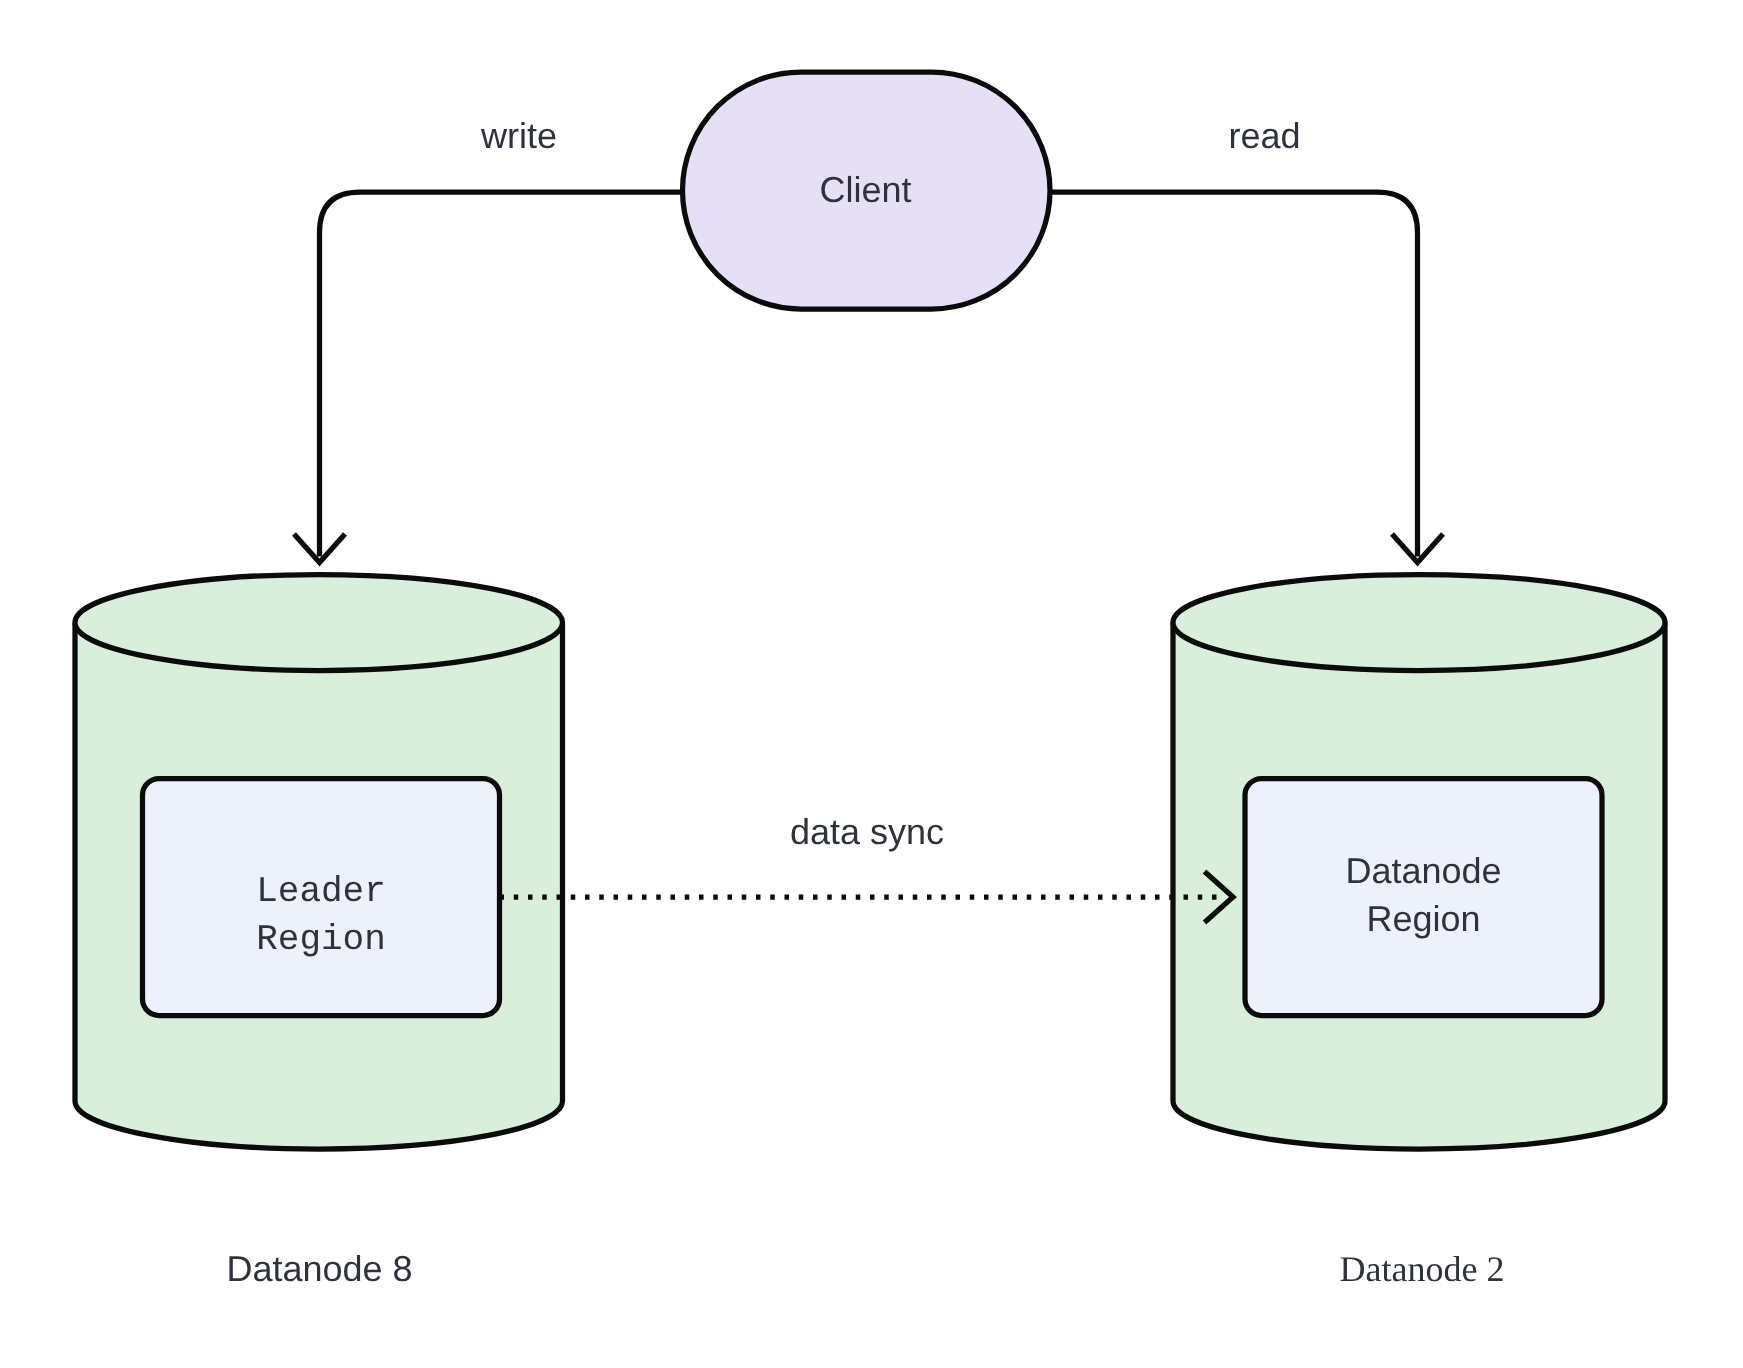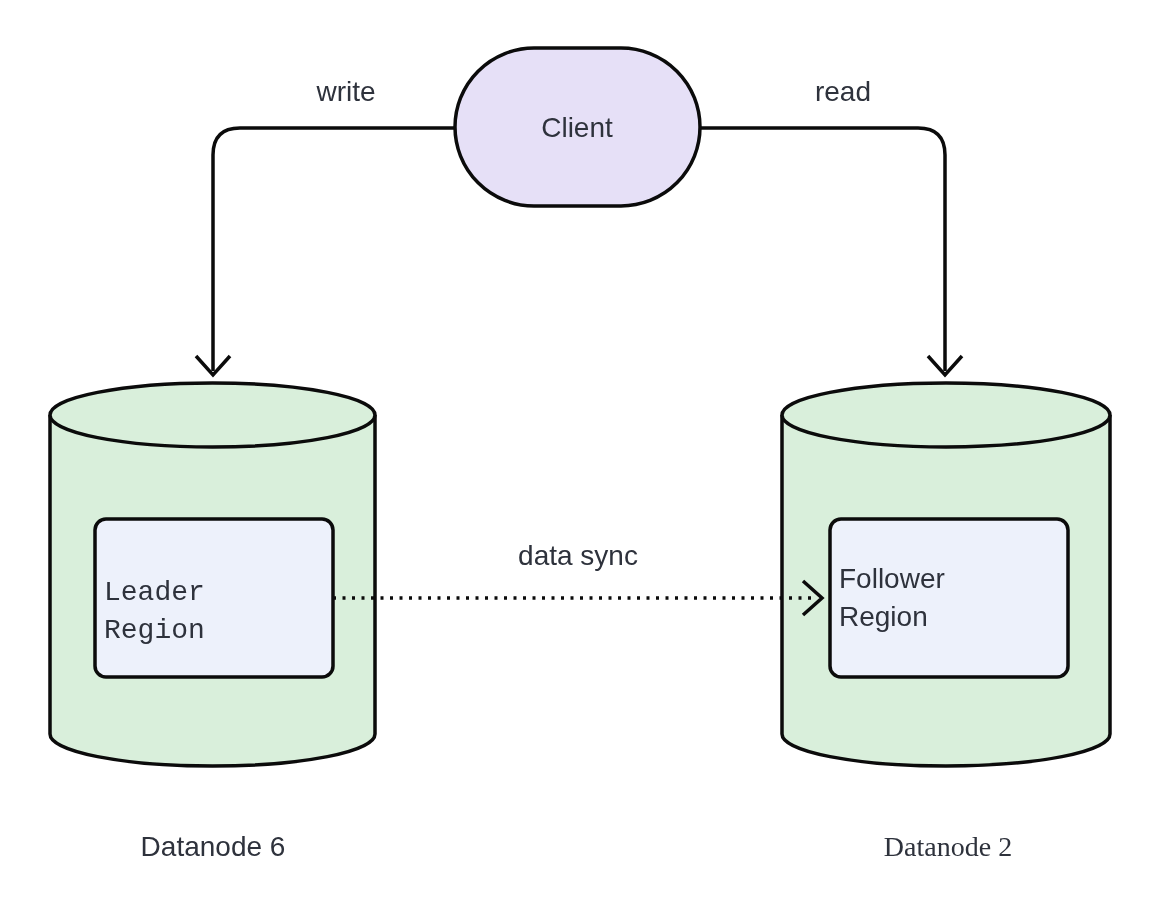--- a/index.html
+++ b/index.html
@@ -17,22 +17,23 @@
   }
   .canvas svg {
     position: absolute;
     left: 0;
     top: 0;
   }
   .lbl {
     position: absolute;
     transform: translate(-50%, -50%);
     color: var(--text-color, #2e323c);
-    font-size: 28px;
+    font-size: 24px;
     line-height: 1.35;
+    text-align: center;
     white-space: pre-line;
     user-select: none;
   }
   .node-fill-client { fill: var(--client-fill, #e6e0f7); }
   .node-fill-cyl    { fill: var(--cylinder-fill, #d9efdb); }
   .node-fill-region { fill: var(--region-fill, #edf1fb); }
   .stroked {
     stroke: var(--stroke-color, #0b0b0b);
     stroke-width: 3.5;
   }
@@ -95,20 +96,20 @@
 
   <div class="lbl" style="left:346px; top:92px;">write</div>
 
   <div class="lbl" style="left:823px; top:92px;margin-left:20px;">read</div>
 
   <div class="lbl" style="left:578px; top:556px;">data sync</div>
 
   <div class="lbl" style="left:214px; top:612px; width:220px;font-family:Liberation Mono, monospace;">Leader
 Region</div>
 
-  <div class="lbl" style="left:949px; top:598px; width:220px;">Follower
+  <div class="lbl" style="left:949px; top:598px; width:220px;">Datanode
 Region</div>
 
-  <div class="lbl" style="left:213px; top:847px;">Datanode 6</div>
+  <div class="lbl" style="left:213px; top:847px;">Datanode 8</div>
 
   <div class="lbl" style="left:948px; top:847px;font-family:Liberation Serif, serif;">Datanode 2</div>
 
 </div>
 
 </body></html>

